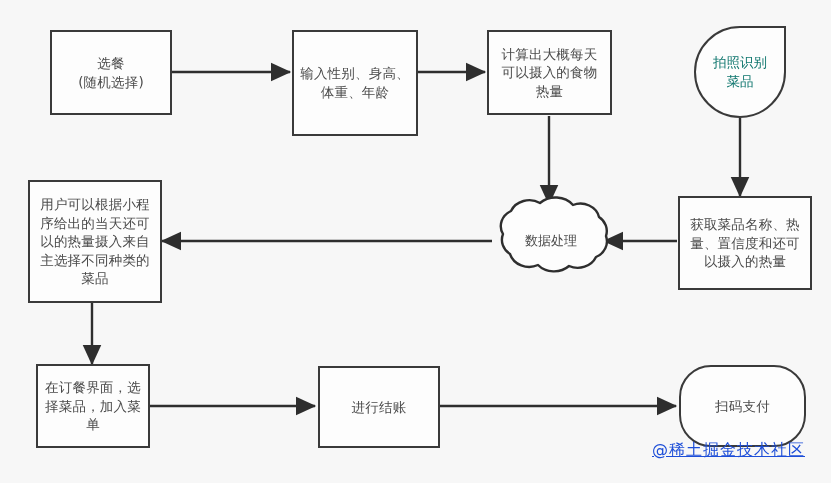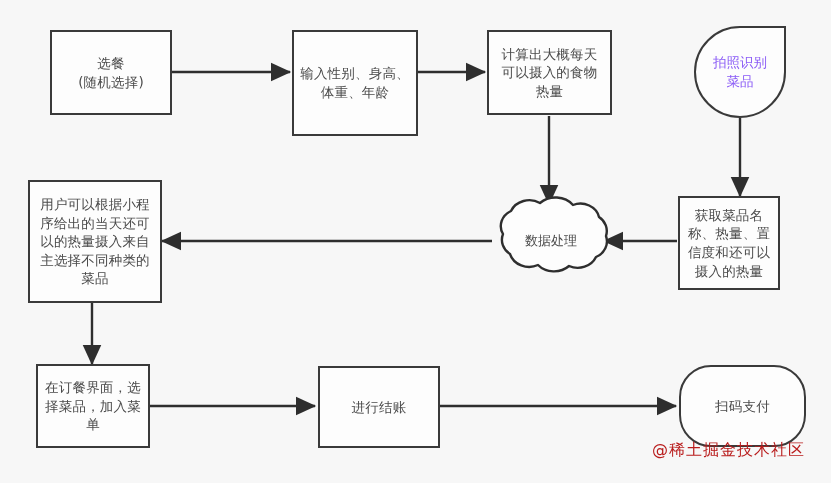--- a/index.html
+++ b/index.html
@@ -46,42 +46,43 @@
   .node-ellipse {
     position: absolute;
     box-sizing: border-box;
     background: #fdfdfd;
     border: 2.5px solid #3a3a3a;
     border-radius: 50% 0 50% 50%;
     display: flex;
     align-items: center;
     justify-content: center;
     text-align: center;
-    color: #8b5cf6;
+    color: #0f766e;
     font-size: 13.5px;
     line-height: 1.38;
     padding: 0 14px;
   }
   .cloud-label {
     position: absolute;
     color: #4a4a4a;
     font-size: 13px;
     line-height: 1.38;
     text-align: center;
     display: flex;
     align-items: center;
     justify-content: center;
   }
   .watermark {
     position: absolute;
-    color: #b91c1c;
+    color: #1d4ed8;
     font-size: 16px;
     letter-spacing: 1px;
     white-space: nowrap;
     user-select: none;
+    text-decoration: underline;
   }
 </style>
 </head>
 <body>
 
 <div id="canvas">
 
   <svg id="flow-svg" viewBox="0 0 831 483">
     <defs>
       <marker id="arrow" markerWidth="9" markerHeight="9" refX="8" refY="4.5" orient="auto" markerUnits="strokeWidth">
@@ -131,21 +132,21 @@
   </div>
 
   <div class="node-box" style="left:487px; top:30px; width:125px; height:85px;">
     <span class="node-text">计算出大概每天可以摄入的食物热量</span>
   </div>
 
   <div class="node-ellipse" style="left:694px; top:26px; width:92px; height:92px;">
     <span class="node-text">拍照识别菜品</span>
   </div>
 
-  <div class="node-box" style="left:678px; top:196px; width:102px; height:94px;">
+  <div class="node-box" style="left:678px; top:196px; width:134px; height:94px;">
     <span class="node-text">获取菜品名称、热量、置信度和还可以摄入的热量</span>
   </div>
 
   <div class="cloud-label" style="left:496px; top:226px; width:110px; height:30px;">
     <span>数据处理</span>
   </div>
 
   <div class="node-box" style="left:28px; top:180px; width:134px; height:123px;">
     <span class="node-text">用户可以根据小程序给出的当天还可以的热量摄入来自主选择不同种类的菜品</span>
   </div>

